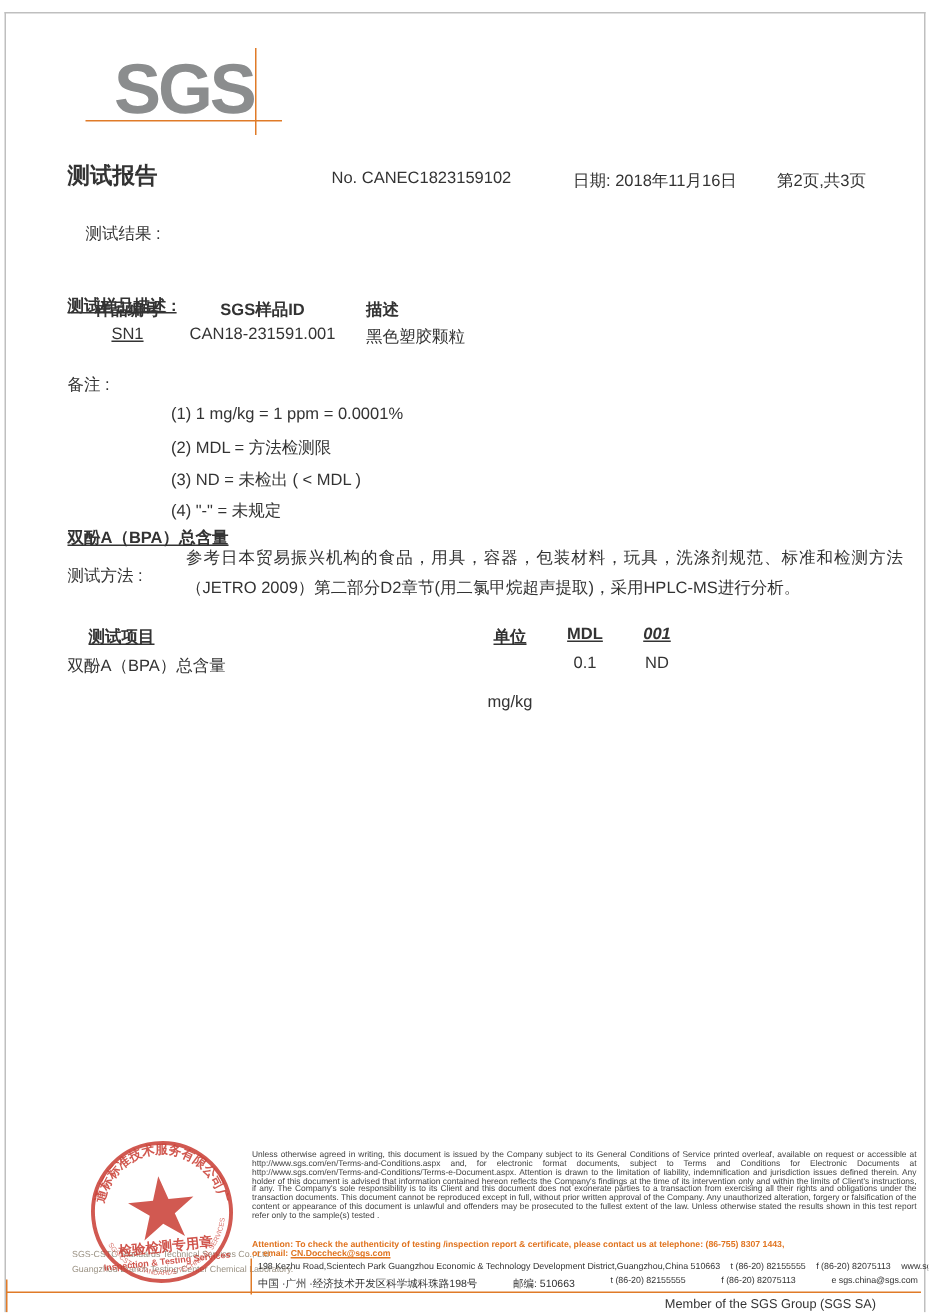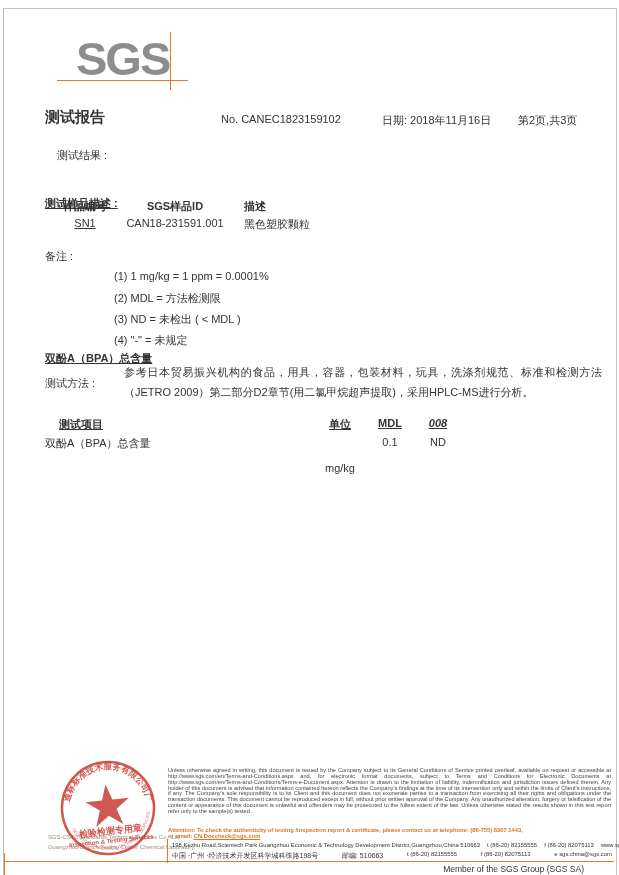--- a/index.html
+++ b/index.html
@@ -93,21 +93,21 @@
   <div class="abs body-text" style="left:114px; top:333px;">(4) "-" = 未规定</div>
 
   <div class="abs section-title" style="left:45px; top:351px;">双酚A（BPA）总含量</div>
 
   <div class="abs body-text" style="left:45px; top:376px;text-align:center;">测试方法 :</div>
   <div class="abs method-text" style="left:124px; top:362px;">参考日本贸易振兴机构的食品，用具，容器，包装材料，玩具，洗涤剂规范、标准和检测方法（JETRO 2009）第二部分D2章节(用二氯甲烷超声提取)，采用HPLC-MS进行分析。</div>
 
   <div class="abs body-text bold u" style="left:59px; top:417px;">测试项目</div>
   <div class="abs body-text bold u cellc" style="left:318px; top:417px; width:44px;">单位</div>
   <div class="abs body-text bold u cellc" style="left:370px; top:417px; width:40px;">MDL</div>
-  <div class="abs body-text bold u it cellc" style="left:420px; top:417px; width:36px;">008</div>
+  <div class="abs body-text bold u it cellc" style="left:420px; top:417px; width:36px;">001</div>
 
   <div class="abs body-text" style="left:45px; top:436px;">双酚A（BPA）总含量</div>
   <div class="abs body-text cellc" style="left:318px; top:462px; width:44px;">mg/kg</div>
   <div class="abs body-text cellc" style="left:370px; top:436px; width:40px;">0.1</div>
   <div class="abs body-text cellc" style="left:420px; top:436px; width:36px;">ND</div>
 
   <div class="abs company-line" style="left:48px; top:834px;">SGS-CSTC Standards Technical Services Co., Ltd.</div>
   <div class="abs company-line" style="left:48px; top:844px;">Guangzhou Branch Testing Center Chemical Laboratory.</div>
 
   <div class="abs stamp-wrap" style="left:52px; top:758px; width:112px; height:100px;">

